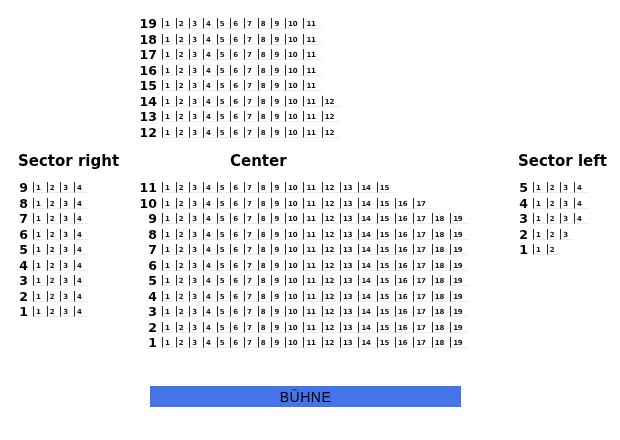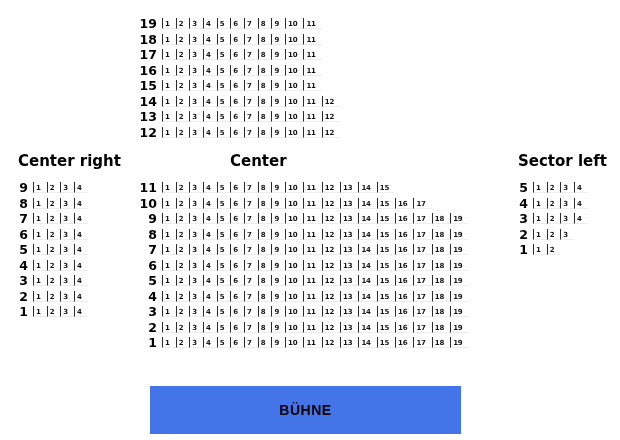--- a/index.html
+++ b/index.html
@@ -18,25 +18,24 @@
     font-size:12.5px; font-weight:bold; color:#000; line-height:13px;
   }
   .seats { display:flex; align-items:flex-end; }
   .seat {
     flex:none; height:10px; border-left:1.4px solid #2b2b2b;
     border-bottom:1px solid #ededed; padding:0 6px 0 2px;
     font-size:7px; font-weight:bold; line-height:8px; color:#161616;
     display:flex; align-items:flex-end; letter-spacing:-0.2px;
   }
   .stage {
-    position:absolute; left:150px; top:386px; width:311px; height:48px;
+    position:absolute; left:150px; top:386px; width:311px; height:21px;
     display:flex; align-items:center; justify-content:center;
     font-family:"Liberation Sans",sans-serif; font-size:14px; color:#000;
     letter-spacing:0.5px;
-    font-weight:bold;
   }
   #block-back { left:131px; top:16px; }
   #block-center { left:131px; top:180px; }
   #block-sector-right { left:2px; top:180px; }
   #block-sector-left { left:502px; top:180px; }
   #title-sector-right { left:18px; top:152px; }
   #title-center { left:230px; top:152px;text-align:right; }
   #title-sector-left { left:518px; top:152px; }
 </style>
 </head>
@@ -171,21 +170,21 @@
           <div class="seat">7</div>
           <div class="seat">8</div>
           <div class="seat">9</div>
           <div class="seat">10</div>
           <div class="seat">11</div>
           <div class="seat">12</div>
         </div>
       </div>
     </div>
 
-  <div class="section-title" id="title-sector-right">Center right</div>
+  <div class="section-title" id="title-sector-right">Sector right</div>
 
   <div class="section-title" id="title-center">Center</div>
 
   <div class="section-title" id="title-sector-left">Sector left</div>
 
   <div class="block" id="block-sector-right">
       <div class="seat-row">
         <span class="row-label">9</span>
         <div class="seats">
           <div class="seat">1</div>

